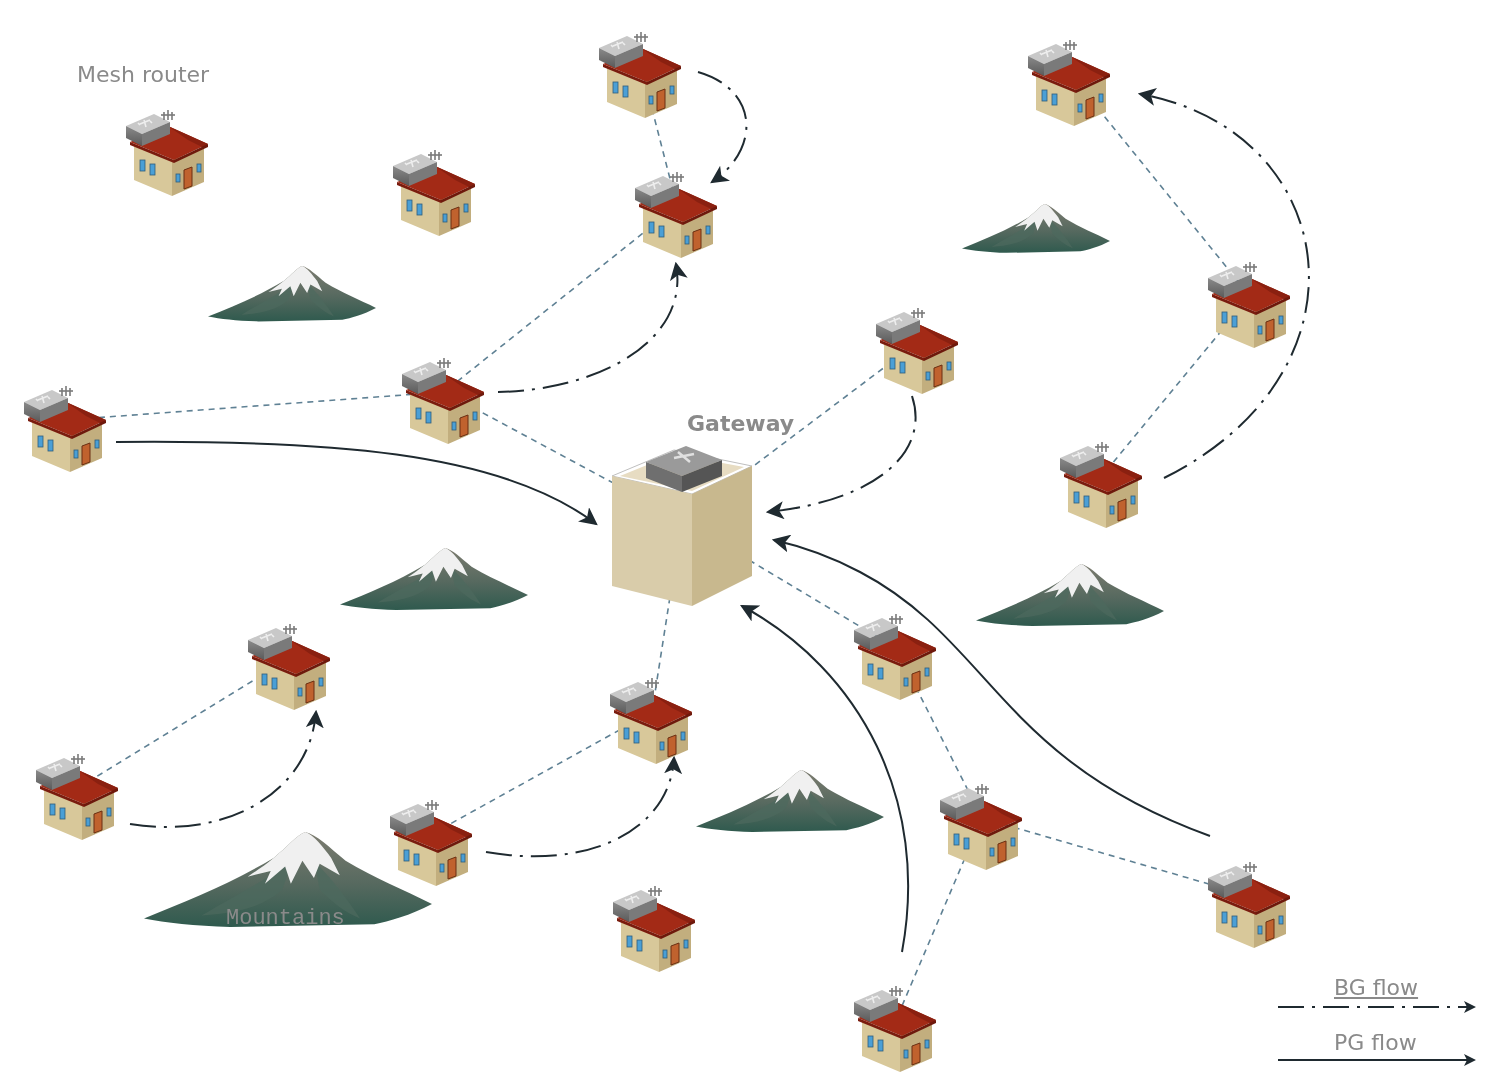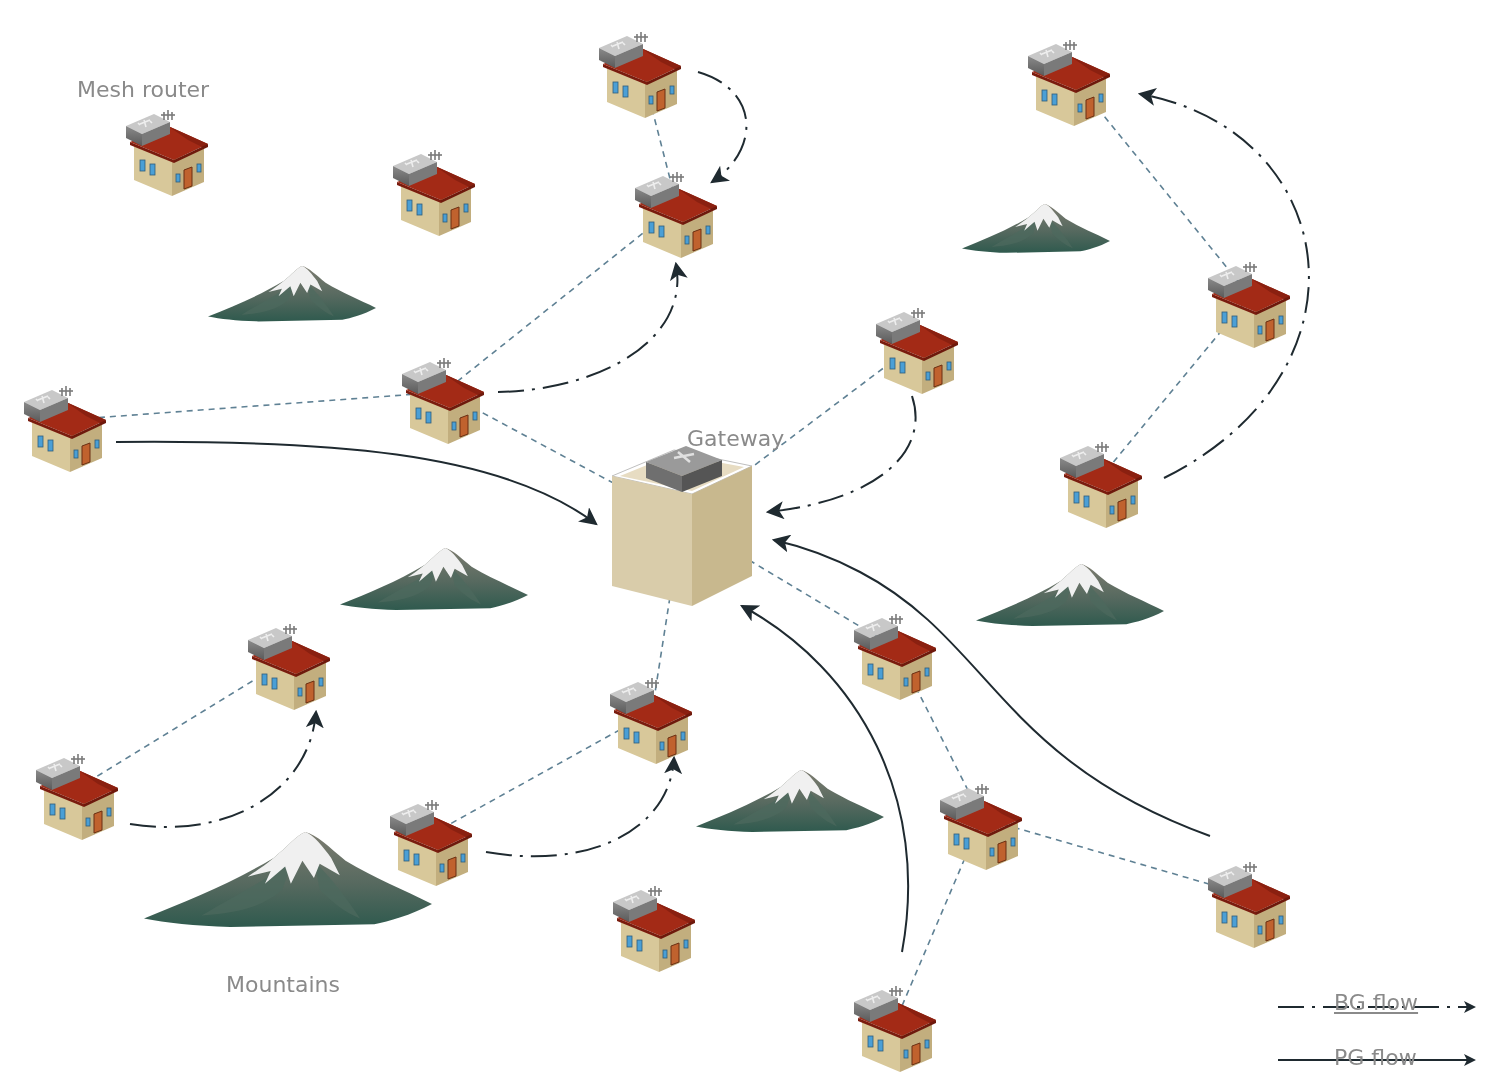--- a/index.html
+++ b/index.html
@@ -1,20 +1,20 @@
 <!DOCTYPE html>
 <html><head>
 <meta charset="utf-8">
 <style>
   html, body { margin: 0; padding: 0; background: #ffffff; }
   body { width: 1500px; height: 1080px; position: relative; overflow: hidden;
          font-family: "DejaVu Sans", sans-serif; }
   #canvas { position: absolute; left: 0; top: 0; }
   .label { position: absolute; color: #8a8a8a; font-size: 22px; white-space: nowrap;
-           font-family: "DejaVu Sans", sans-serif; margin-top: 15px; }
+           font-family: "DejaVu Sans", sans-serif; }
 </style>
 </head>
 <body>
 
 <svg id="canvas" width="1500" height="1080" viewBox="0 0 1500 1080">
   <defs>
     <linearGradient id="mtnGrad" x1="0" y1="0" x2="0" y2="1">
       <stop offset="0" stop-color="#7d7c70"></stop>
       <stop offset="0.55" stop-color="#56695f"></stop>
       <stop offset="1" stop-color="#2f5a4e"></stop>
@@ -142,16 +142,16 @@
       <use href="#building" transform="translate(612,446)"></use>
     </g>
 
   <g>
     <line x1="1278" y1="1007" x2="1474" y2="1007" stroke="#1f2a30" stroke-width="2" stroke-dasharray="26,8,3,8" marker-end="url(#arrowHead)"></line>
     <line x1="1278" y1="1060" x2="1474" y2="1060" stroke="#1f2a30" stroke-width="2" marker-end="url(#arrowHead)"></line>
   </g>
 </svg>
 
 <div class="label" style="left:77px; top:62px;">Mesh router</div>
-<div class="label" style="left:687px; top:411px;">Gateway</div>
-<div class="label" style="left:226px; top:957px;">Mountains</div>
+<div class="label" style="left:687px; top:411px;font-weight:bold;">Gateway</div>
+<div class="label" style="left:226px; top:906px;font-family:Liberation Mono, monospace;">Mountains</div>
 <div class="label" style="left:1334px; top:975px;text-decoration:underline;">BG flow</div>
 <div class="label" style="left:1334px; top:1030px;">PG flow</div>
 
 </body></html>

